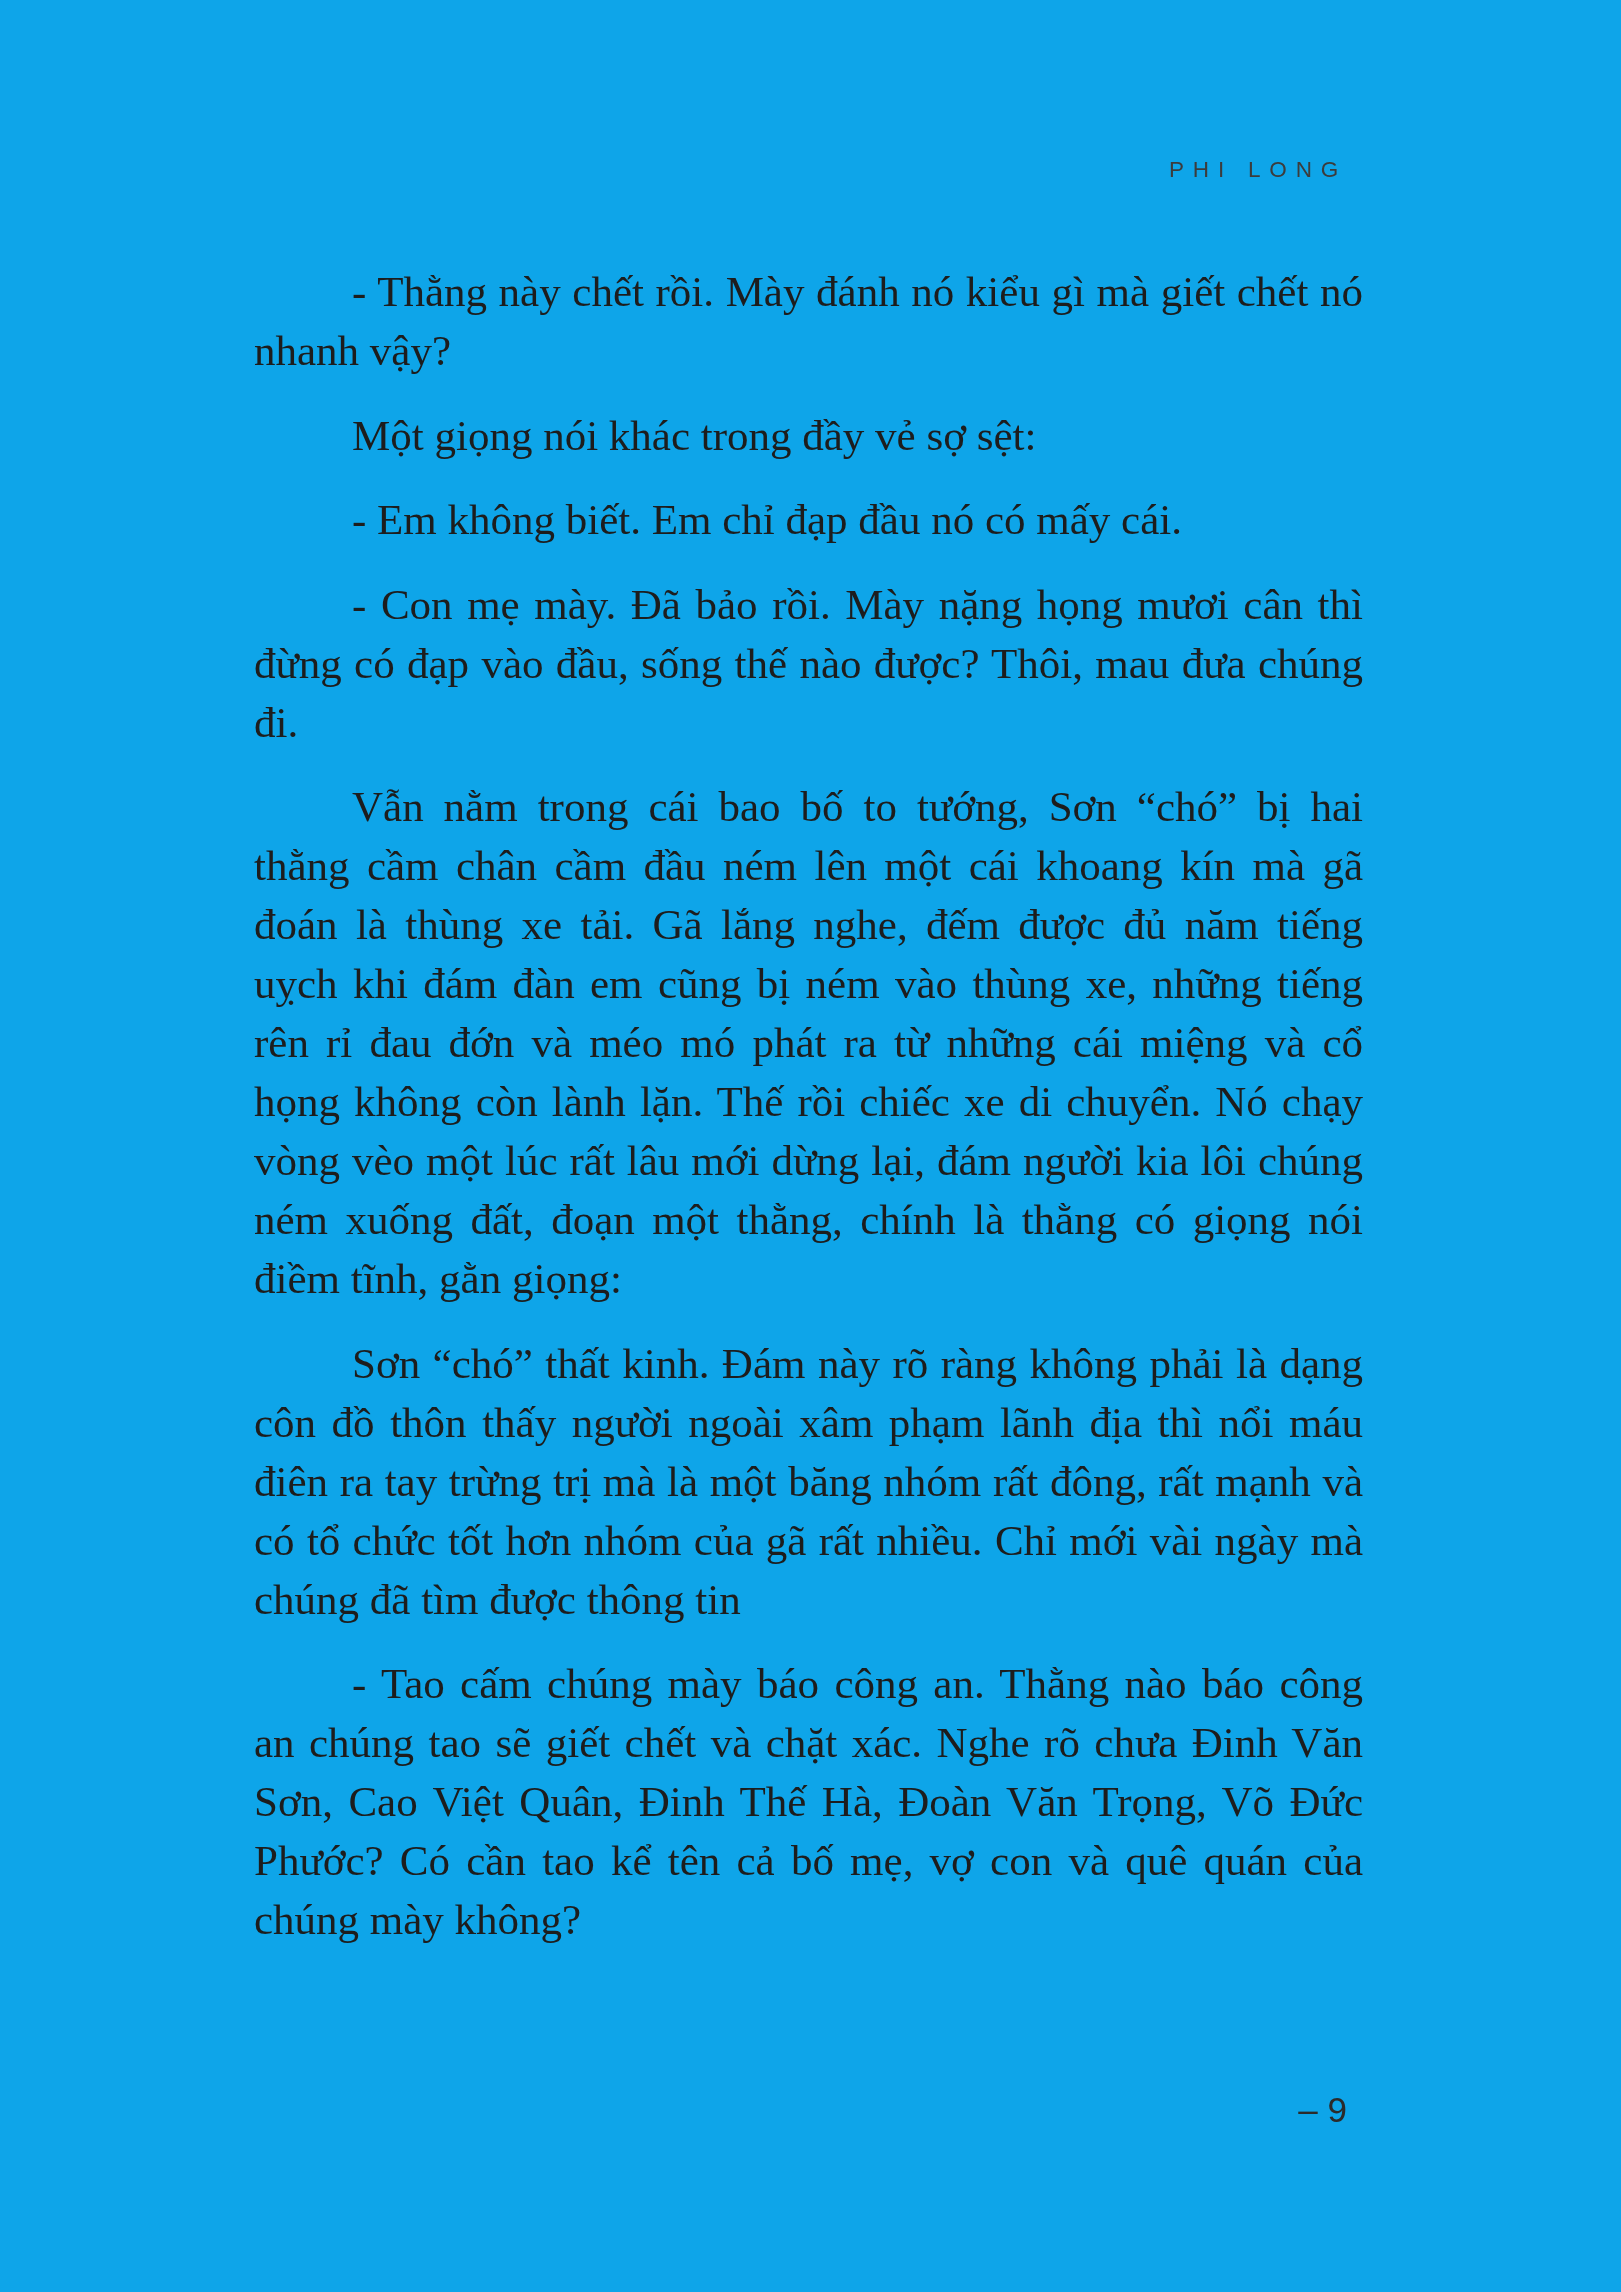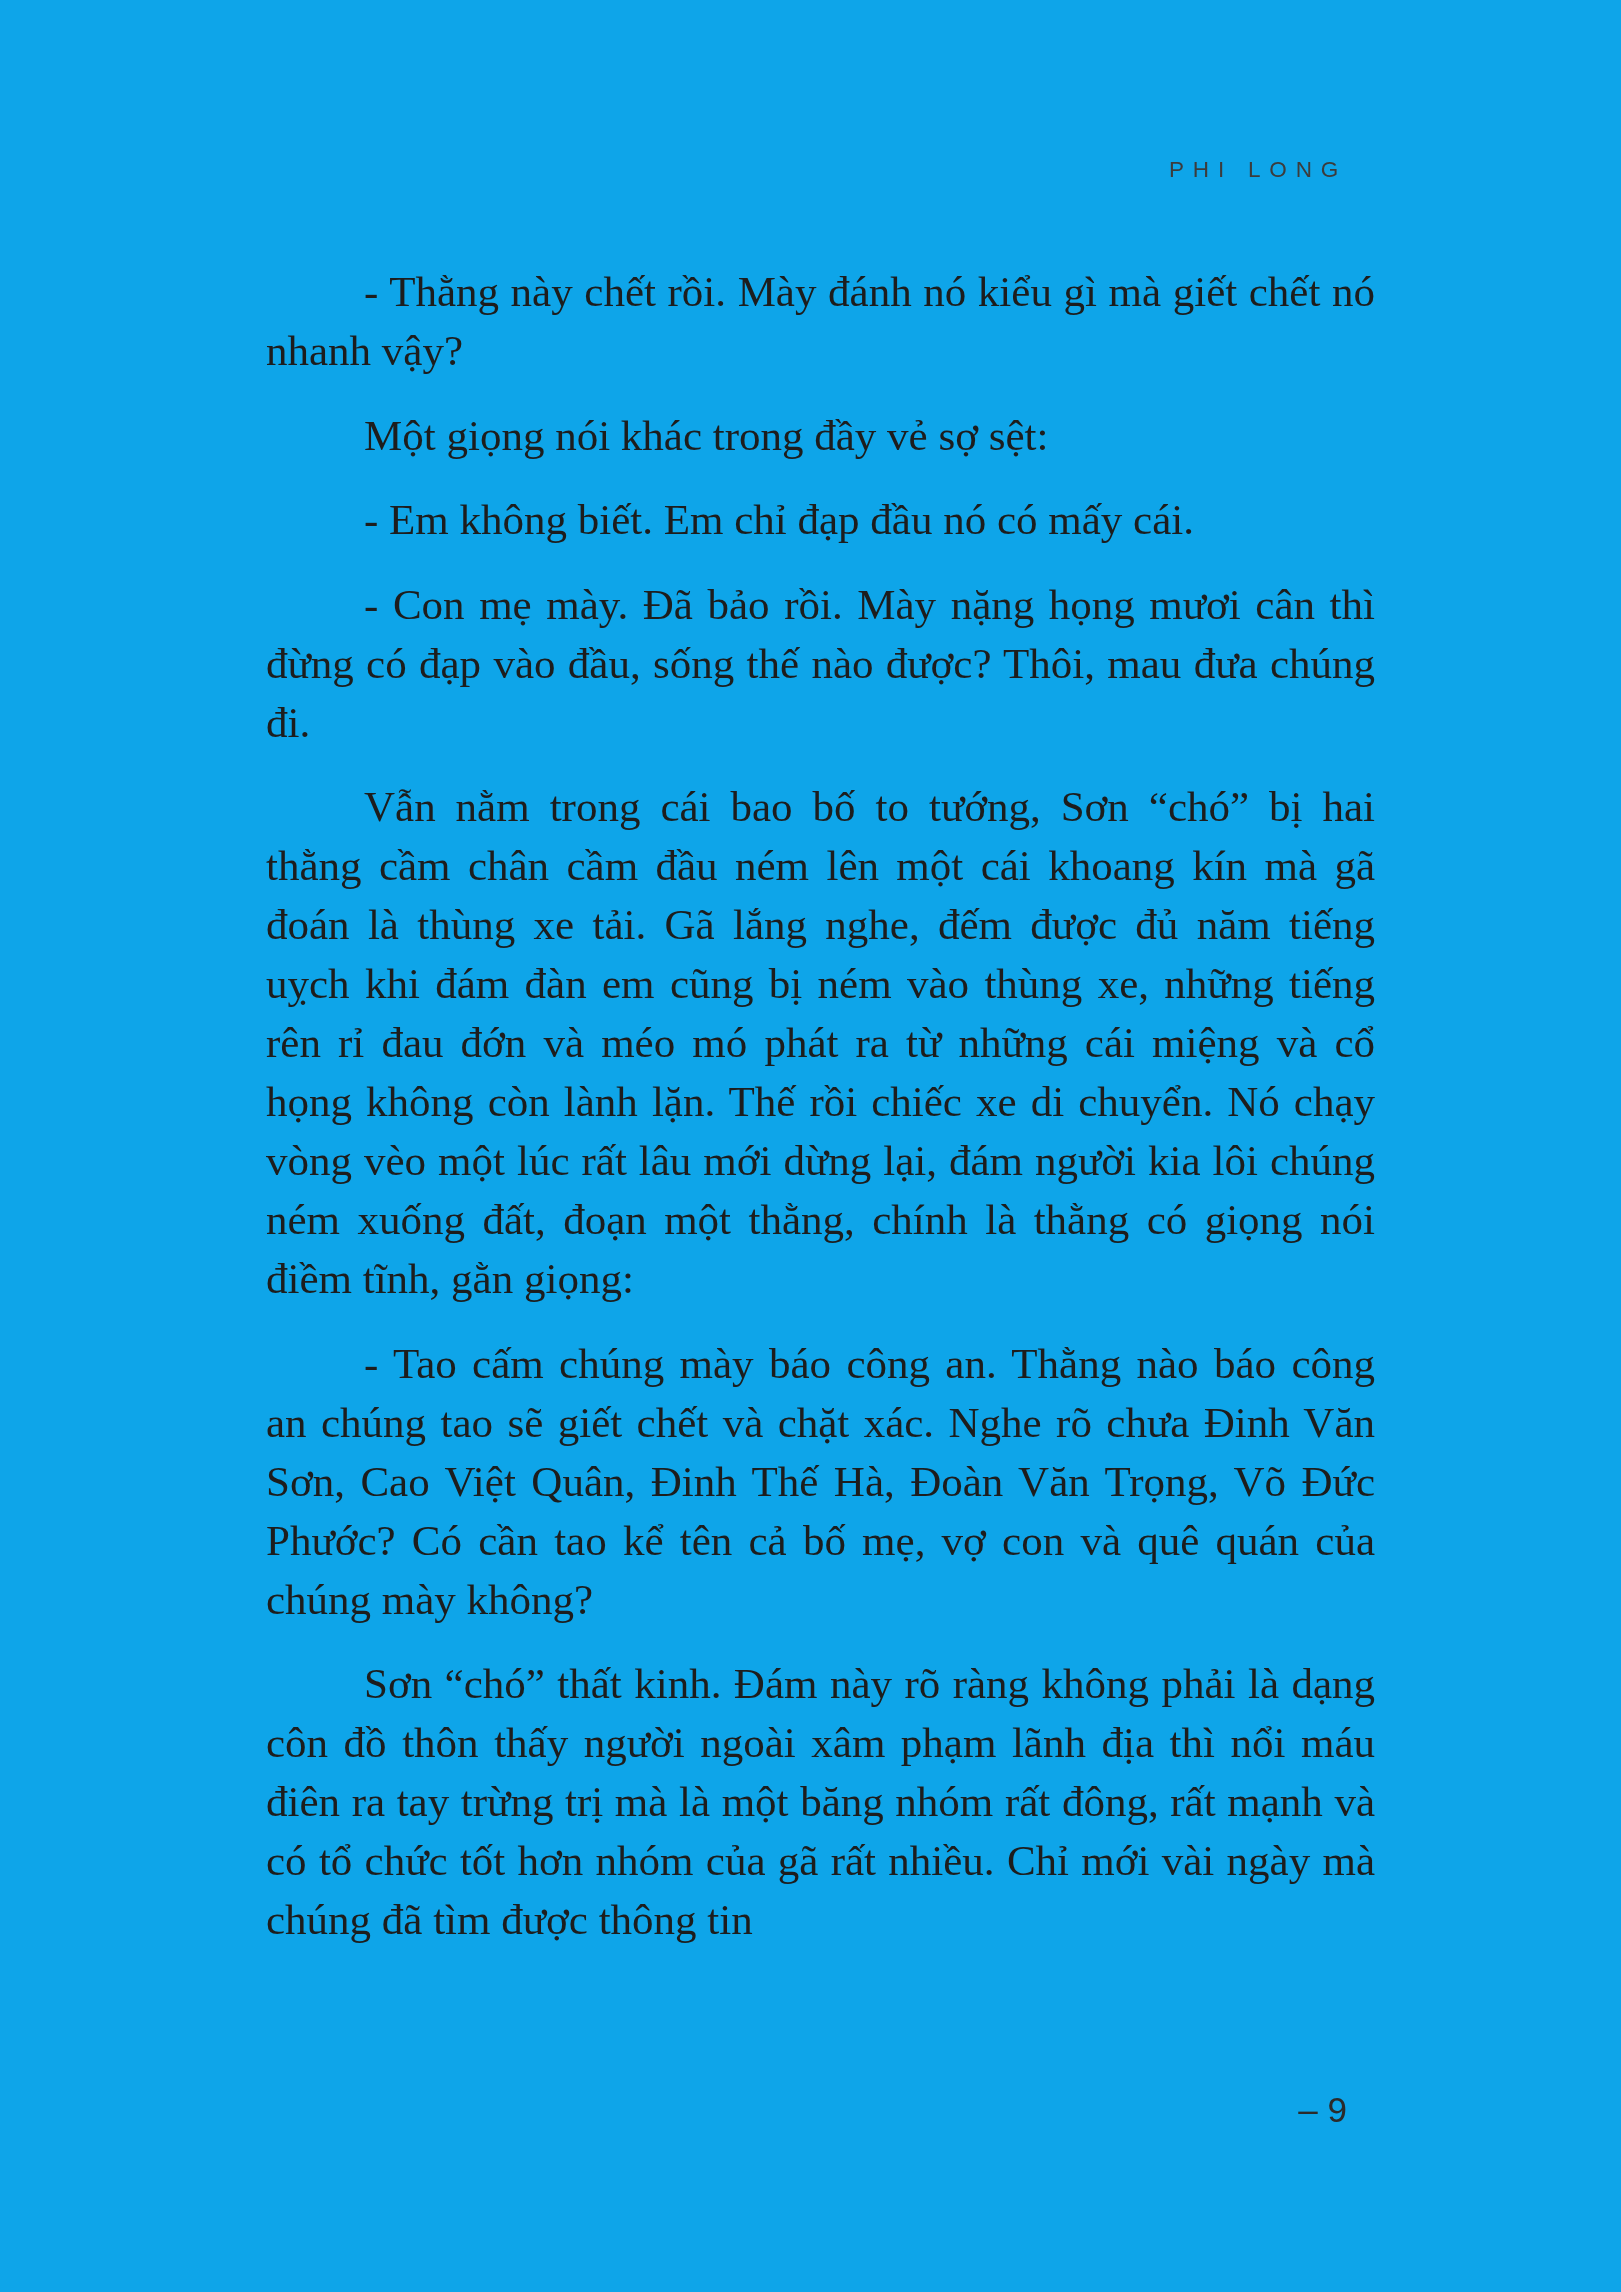--- a/index.html
+++ b/index.html
@@ -23,21 +23,21 @@
     text-align: right;
     font-family: "Liberation Sans", "DejaVu Sans", sans-serif;
     font-size: 22.5px;
     font-weight: 500;
     letter-spacing: 8.8px;
     color: #3c3c3c;
   }
   .body-text {
     position: absolute;
     top: 262px;
-    left: 266px;
+    left: 254px;
     width: 1109px;
     color: #1d1d1d;
     font-size: 43px;
     line-height: 59px;
     text-align: justify;
     text-justify: inter-word;
   }
   .body-text p {
     margin: 0 0 25.5px 0;
     text-indent: 98px;
@@ -60,20 +60,20 @@
 <div class="page">
 
   <div class="running-header">PHI LONG</div>
 
   <div class="body-text">
     <p>- Thằng này chết rồi. Mày đánh nó kiểu gì mà giết chết nó nhanh vậy?</p>
     <p>Một giọng nói khác trong đầy vẻ sợ sệt:</p>
     <p>- Em không biết. Em chỉ đạp đầu nó có mấy cái.</p>
     <p>- Con mẹ mày. Đã bảo rồi. Mày nặng họng mươi cân thì đừng có đạp vào đầu, sống thế nào được? Thôi, mau đưa chúng đi.</p>
     <p>Vẫn nằm trong cái bao bố to tướng, Sơn “chó” bị hai thằng cầm chân cầm đầu ném lên một cái khoang kín mà gã đoán là thùng xe tải. Gã lắng nghe, đếm được đủ năm tiếng uỵch khi đám đàn em cũng bị ném vào thùng xe, những tiếng rên rỉ đau đớn và méo mó phát ra từ những cái miệng và cổ họng không còn lành lặn. Thế rồi chiếc xe di chuyển. Nó chạy vòng vèo một lúc rất lâu mới dừng lại, đám người kia lôi chúng ném xuống đất, đoạn một thằng, chính là thằng có giọng nói điềm tĩnh, gằn giọng:</p>
+    <p>Sơn “chó” thất kinh. Đám này rõ ràng không phải là dạng côn đồ thôn thấy người ngoài xâm phạm lãnh địa thì nổi máu điên ra tay trừng trị mà là một băng nhóm rất đông, rất mạnh và có tổ chức tốt hơn nhóm của gã rất nhiều. Chỉ mới vài ngày mà chúng đã tìm được thông tin</p>
     <p>- Tao cấm chúng mày báo công an. Thằng nào báo công an chúng tao sẽ giết chết và chặt xác. Nghe rõ chưa Đinh Văn Sơn, Cao Việt Quân, Đinh Thế Hà, Đoàn Văn Trọng, Võ Đức Phước? Có cần tao kể tên cả bố mẹ, vợ con và quê quán của chúng mày không?</p>
-    <p>Sơn “chó” thất kinh. Đám này rõ ràng không phải là dạng côn đồ thôn thấy người ngoài xâm phạm lãnh địa thì nổi máu điên ra tay trừng trị mà là một băng nhóm rất đông, rất mạnh và có tổ chức tốt hơn nhóm của gã rất nhiều. Chỉ mới vài ngày mà chúng đã tìm được thông tin</p>
   </div>
 
   <div class="page-footer">– 9</div>
 
 </div>
 
 
 </body></html>

